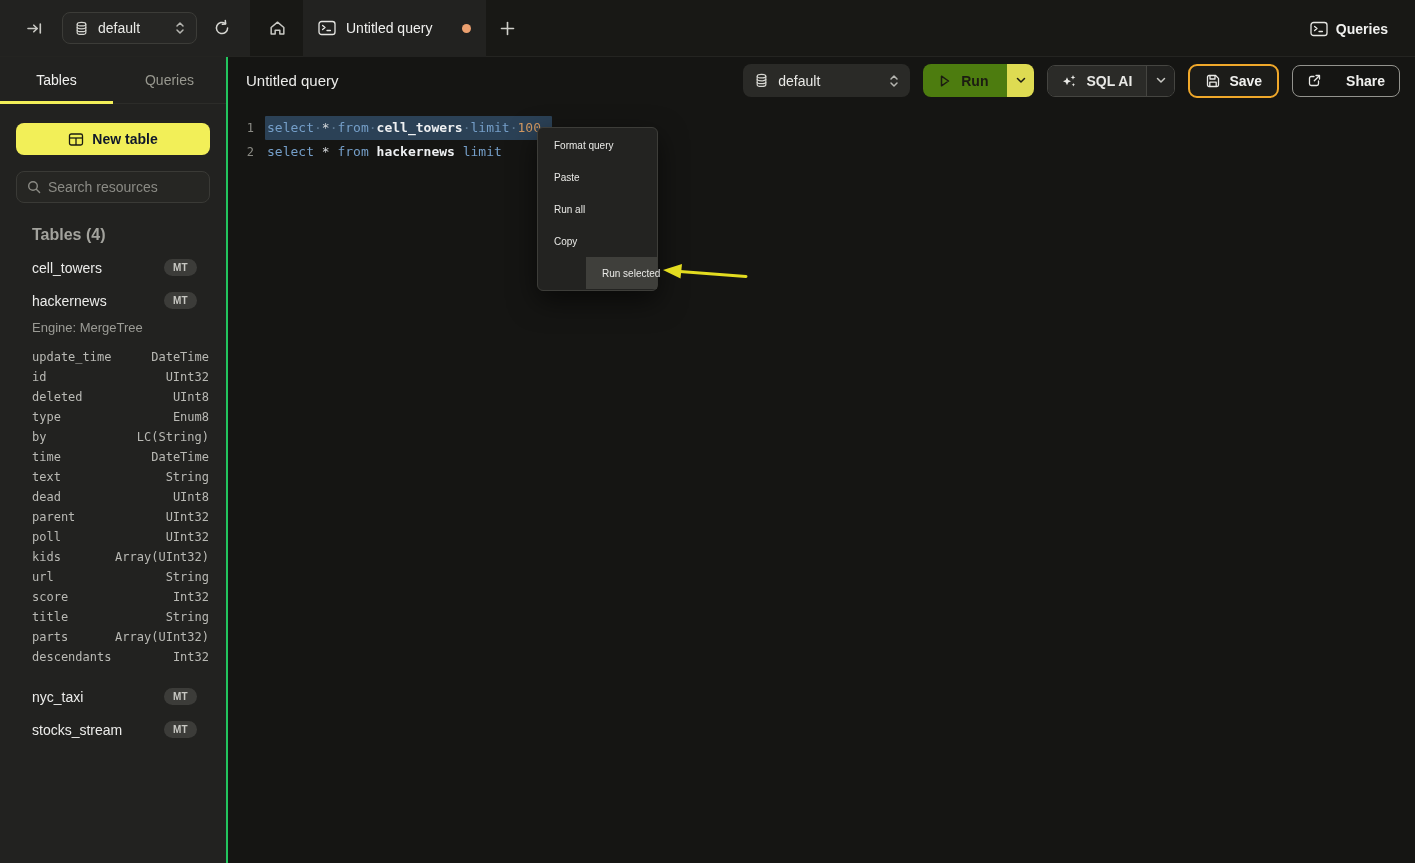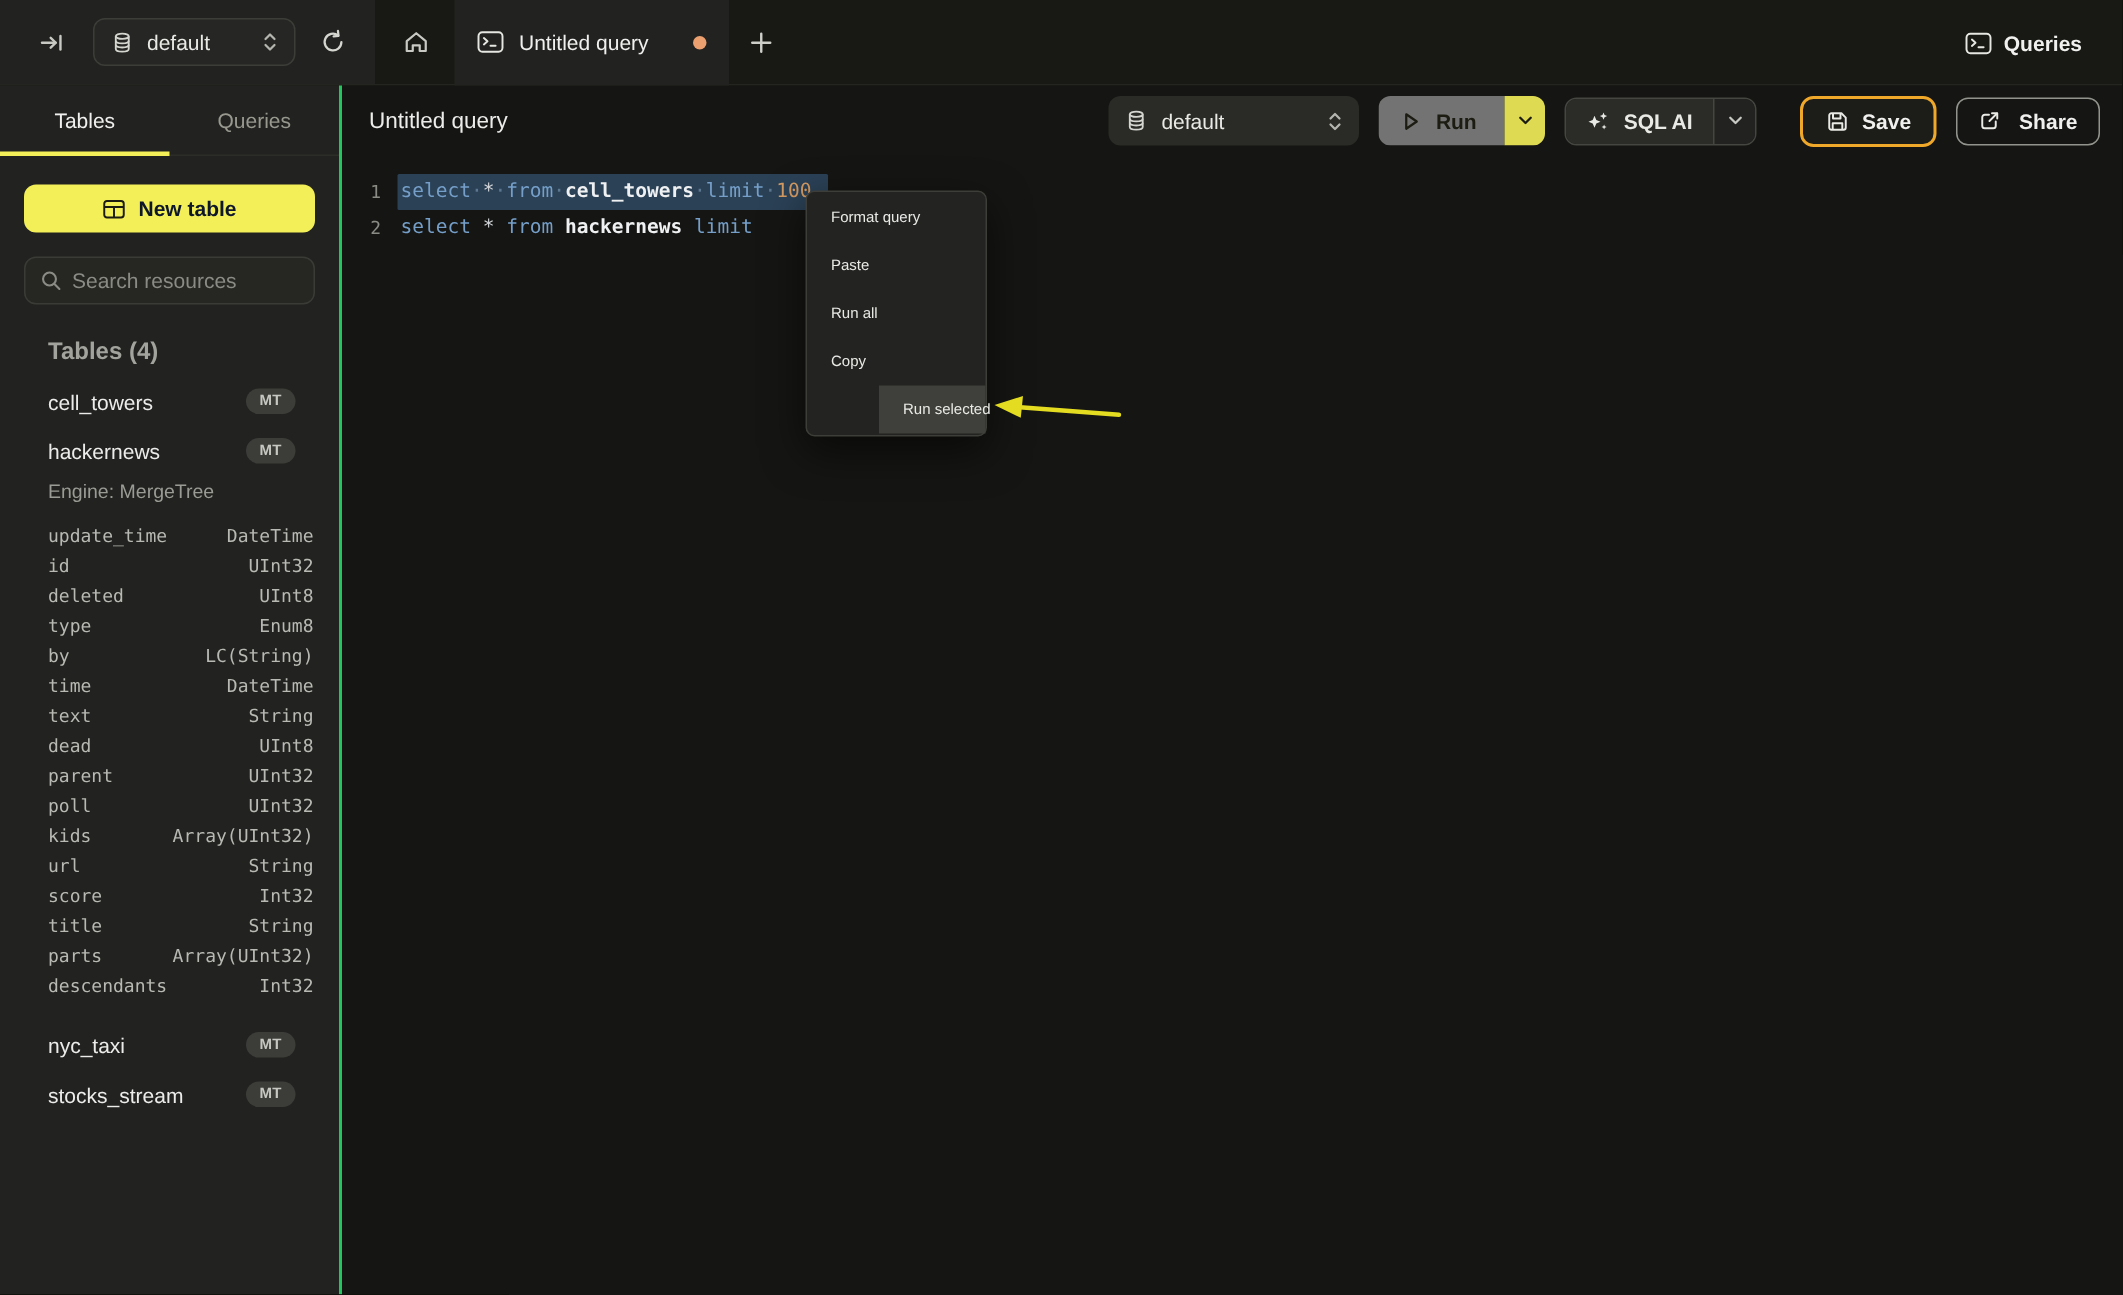--- a/index.html
+++ b/index.html
@@ -66,38 +66,38 @@
   .cols-wrap { margin:8px 0 13px; }
   .col-row { display:flex; justify-content:space-between; align-items:center; height:20px;
              padding:0 17px 0 32px; font-family:"DejaVu Sans Mono", monospace; font-size:12px;
              color:#b9b9b4; }
 
   
   .toolbar { height:47px; flex:none; display:flex; align-items:center; padding:0 15px 0 18px; gap:13px; }
   .toolbar .page-title { font-size:15px; color:#ececea; margin-right:auto; }
   .toolbar .db-select.flat { background:#2a2a27; width:167px; height:33px; }
   .run-btn { display:flex; height:33px; border-radius:8px; overflow:hidden; flex:none; }
-  .run-main { background:#737373; border:none; display:flex; align-items:center; gap:9px;
+  .run-main { background:#4d7c0f; border:none; display:flex; align-items:center; gap:9px;
               padding:0 19px 0 14px; font-size:14px; font-weight:600; color:#1c1c12; cursor:pointer;
               font-family:"Liberation Sans", sans-serif; }
   .run-caret { width:27px; background:#dedb52; border:none; display:flex; align-items:center;
                justify-content:center; cursor:pointer; }
   .sqlai-btn { display:flex; height:32px; border:1px solid #454541; border-radius:8px;
                overflow:hidden; flex:none; }
   .sqlai-main { background:#2b2b28; border:none; display:flex; align-items:center; gap:9px;
                 padding:0 14px; font-size:14px; font-weight:600; color:#e9e9e6; cursor:pointer;
                 font-family:"Liberation Sans", sans-serif; }
   .sqlai-caret { width:28px; background:#222220; border:none; border-left:1px solid #454541;
                  display:flex; align-items:center; justify-content:center; cursor:pointer; }
   .save-btn { height:34px; background:#1c1c19; border:2px solid #f0a82a; border-radius:9px;
               display:flex; align-items:center; gap:8px; padding:0 15px; font-size:14px;
               font-weight:600; color:#f0f0ee; cursor:pointer; flex:none;
-              font-family:"Liberation Sans", sans-serif;margin-left:16px; }
+              font-family:"Liberation Sans", sans-serif; }
   .share-btn { height:32px; background:transparent; border:1px solid #93938e; border-radius:8px;
-               display:flex; align-items:center; gap:12px; padding:0 14px; font-size:14px;
+               display:flex; align-items:center; gap:24px; padding:0 14px; font-size:14px;
                font-weight:600; color:#f0f0ee; cursor:pointer; flex:none;
                font-family:"Liberation Sans", sans-serif; }
 
   
   .editor { flex:1; padding-top:12px; position:relative; }
   .code-line { display:flex; height:24px; line-height:24px;
                font-family:"DejaVu Sans Mono", monospace; font-size:13px; }
   .gutter { width:26px; flex:none; text-align:right; color:#8b8b85; font-size:12px;
             margin-right:13px; }
   .line-content { white-space:pre; }

